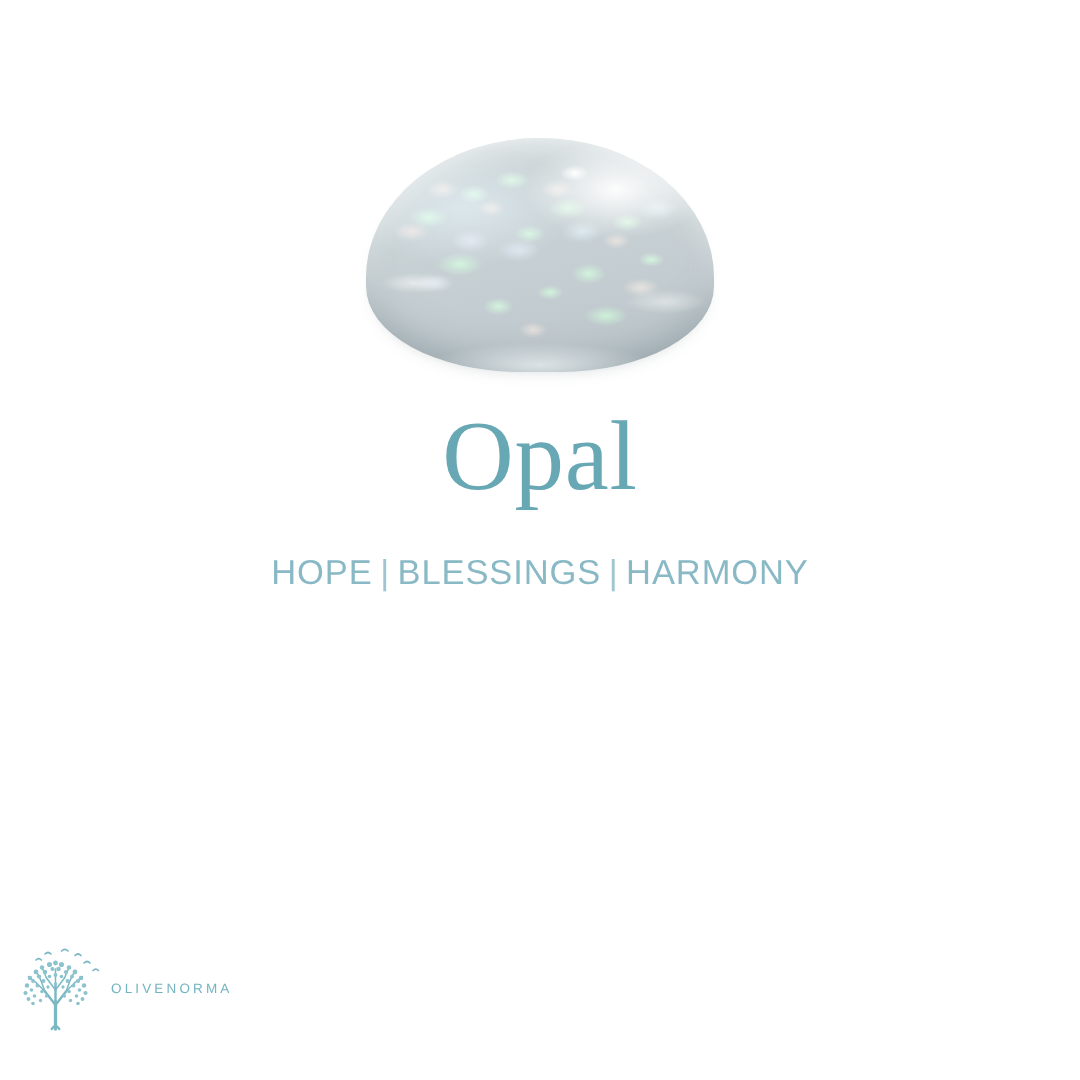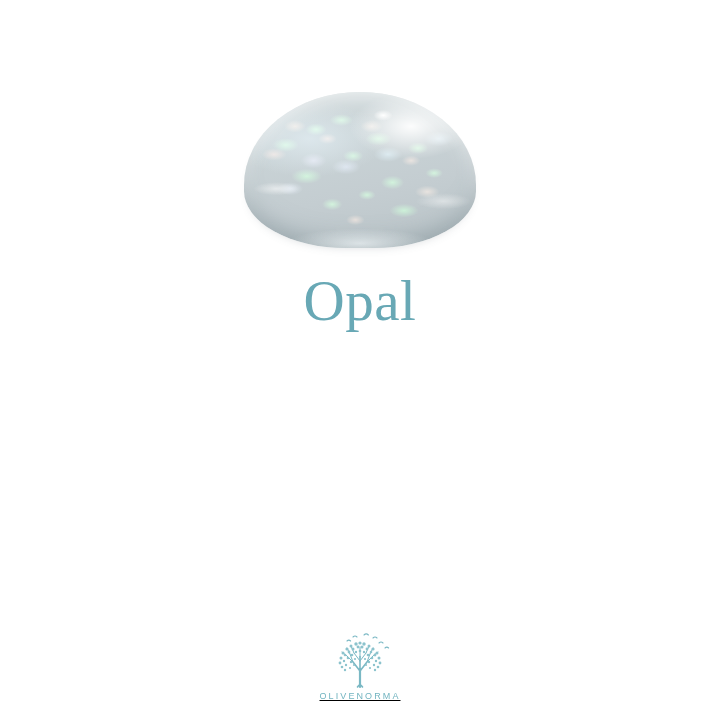--- a/index.html
+++ b/index.html
@@ -109,21 +109,21 @@
     background:
       radial-gradient(ellipse 6% 5% at 60% 15%, rgba(255,255,255,.98), rgba(255,255,255,0) 70%),
       radial-gradient(ellipse 14% 6% at 14% 62%, rgba(255,255,255,.55), rgba(255,255,255,0) 72%),
       radial-gradient(ellipse 16% 7% at 86% 70%, rgba(255,255,255,.45), rgba(255,255,255,0) 75%),
       radial-gradient(ellipse 40% 12% at 50% 97%, rgba(236,242,244,.75), rgba(236,242,244,0) 80%);
   }
 
   
   .title {
     font-family:"Liberation Serif", serif;
-    font-size:57px;
+    font-size:66px;
     line-height:1;
     font-weight:400;
     color:#68a8b5;
     letter-spacing:.5px;
     margin-top:4px;
   }
 
   
   .subtitle {
     font-family:"Liberation Sans", sans-serif;
@@ -147,25 +147,24 @@
     font-size:24.5px;
     line-height:33.5px;
     color:#1b1b1b;
     text-align:center;
   }
 
   
   .logo {
     position:absolute;
     left:0; right:0;
-    bottom:19px;
+    bottom:32px;
     display:flex;
-    flex-direction:column;
+    flex-direction:row;
     align-items:center;
-    text-decoration:underline;
   }
   .logo svg { display:block; }
   .logo-word {
     margin-top:2px;
     font-family:"Liberation Sans", sans-serif;
     font-size:9px;
     font-weight:400;
     letter-spacing:2.1px;
     color:#72b4c0;
   }
@@ -177,20 +176,23 @@
 
   <div class="gem-wrap">
     <div class="gem-stage">
       <div class="gem"></div>
       <div class="gem-shine"></div>
     </div>
   </div>
 
   <h1 class="title">Opal</h1>
 
+  <div class="subtitle">
+    <span>HOPE</span><span class="sep">|</span><span>BLESSINGS</span><span class="sep">|</span><span>HARMONY</span>
+  </div>
 
 
   <div class="logo">
     <span>
       <svg width="74" height="60" viewBox="0 0 74 60" aria-hidden="true">
         <g fill="none" stroke="#7ab8c4" stroke-width="1" stroke-linecap="round">
 
           <path d="M37 58 L37 40" stroke-width="2.2"></path>
           <path d="M34.5 58 Q37 54 39.5 58" stroke-width="1.6"></path>
 

